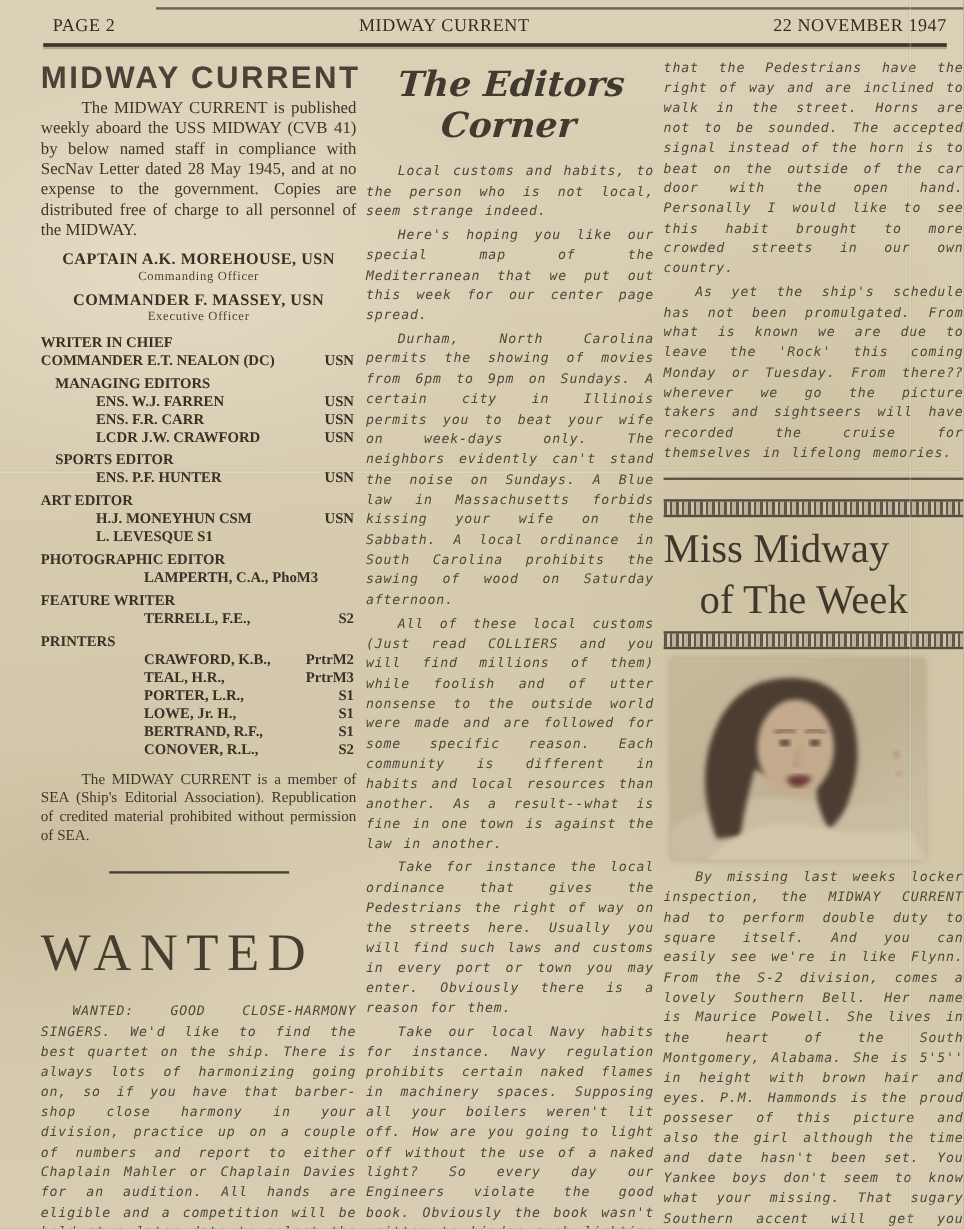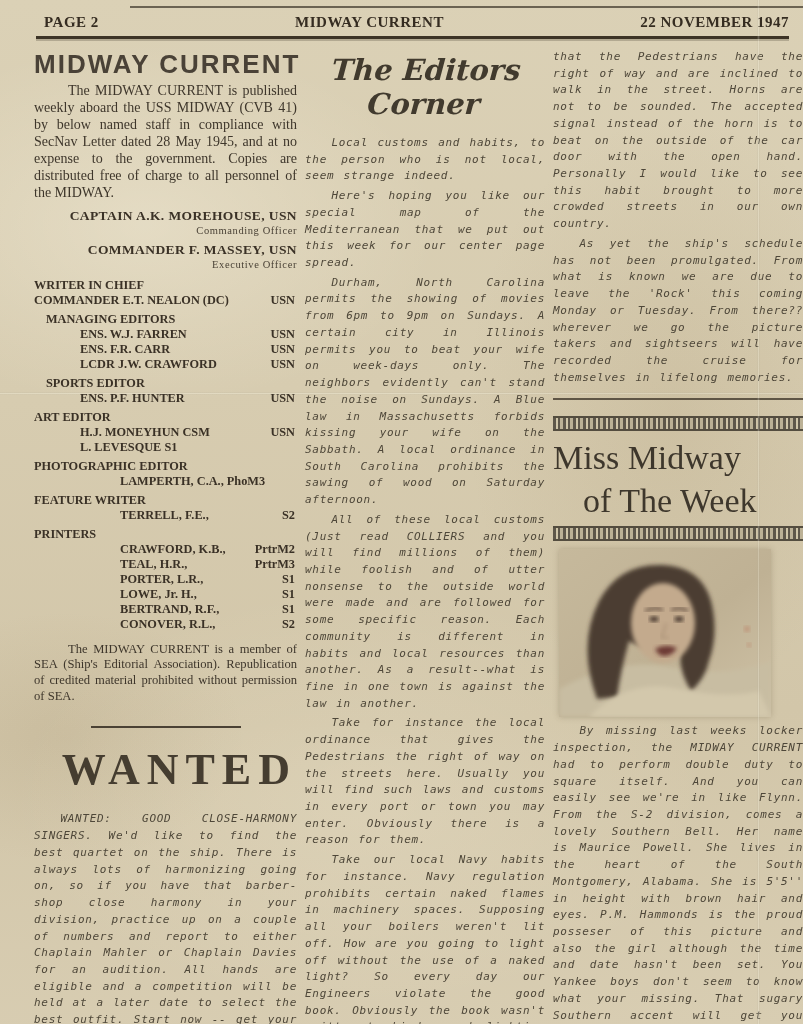--- a/index.html
+++ b/index.html
@@ -20,51 +20,51 @@
   
   .page::before{content:"";position:absolute;left:0;top:392px;width:100%;height:3px;
     background:linear-gradient(180deg,rgba(90,75,50,.10),rgba(255,255,240,.25),rgba(90,75,50,.08));pointer-events:none;}
   .page::after{content:"";position:absolute;top:0;left:757px;width:3px;height:100%;
     background:linear-gradient(90deg,rgba(90,75,50,.10),rgba(255,255,240,.22),rgba(90,75,50,.10));pointer-events:none;}
 
   
   .hdr{position:relative;padding:14px 14px 0 44px;}
   .hdr-topline{position:absolute;top:6px;left:130px;right:0;height:2px;background:#463d30;opacity:.75;}
   .hdr-row{display:flex;align-items:baseline;justify-content:space-between;
-    font-weight:bold;font-size:15px;letter-spacing:.5px;color:#352c21;}
+    font-weight:normal;font-size:15px;letter-spacing:.5px;color:#352c21;}
   .hdr-rule{margin:5px 0 0 -8px;height:3px;background:#3d3426;box-shadow:0 2px 0 rgba(61,52,38,.25);}
 
   
   .cols{display:flex;gap:8px;padding:6px 0 0 34px;}
   .col{position:relative;}
   .col-left{width:263px;}
   .col-mid{width:240px;}
   .col-right{width:250px;}
 
   
   .mast-title{font-family:"Liberation Sans", sans-serif;font-weight:bold;
     font-size:26px;letter-spacing:2px;color:#4a4237;text-align:center;margin-top:4px;white-space:nowrap;}
   .mast-about{font-size:14px;line-height:1.22;text-align:justify;margin-top:2px;
     color:#3e362b;}
   .mast-about .fl-indent{display:inline-block;width:34px;}
-  .officer{text-align:right;margin-top:6px;}
+  .officer{text-align:center;margin-top:6px;}
   .officer-name{font-weight:bold;font-size:13.5px;letter-spacing:.4px;color:#3a3126;}
   .officer-title{font-size:10.5px;letter-spacing:.6px;color:#4a4236;margin-top:1px;}
   .staff{margin-top:8px;font-size:12.3px;font-weight:bold;color:#3a3126;}
   .staff-line{display:flex;line-height:1.22;}
   .staff-line.t-role{margin-top:4px;}
   .staff-rank{margin-left:auto;padding-right:2px;}
   .ind-1 .staff-name{padding-left:12px;}
   .ind-2 .staff-name{padding-left:46px;}
   .ind-3 .staff-name{padding-left:86px;}
   .sea-notice{font-size:12.6px;line-height:1.25;text-align:justify;margin-top:10px;color:#3e362b;}
   .sea-notice .fl-indent{display:inline-block;width:34px;}
   .sec-divider{width:150px;height:2px;background:#4a4134;margin:22px auto 0;}
-  .wanted-head{font-family:"Liberation Serif", serif;font-weight:bold;font-size:44px;
-    letter-spacing:7px;text-align:right;color:#453d30;margin-top:16px;}
+  .wanted-head{font-family:"Liberation Serif", serif;font-weight:normal;font-size:44px;
+    letter-spacing:7px;text-align:left;color:#453d30;margin-top:40px;}
 
   
   .type-par, .type-block{
     font-family:"DejaVu Sans Mono", monospace;font-style:italic;
     font-size:11px;line-height:1.52;letter-spacing:.7px;word-spacing:2px;
     color:#4e4739;text-align:justify;margin:0 0 3px 0;
   }
   .type-par{text-indent:2.4em;}
   .type-par.t-noindent{text-indent:0;}
   .wanted-body{margin-top:16px;text-indent:2.4em;}

